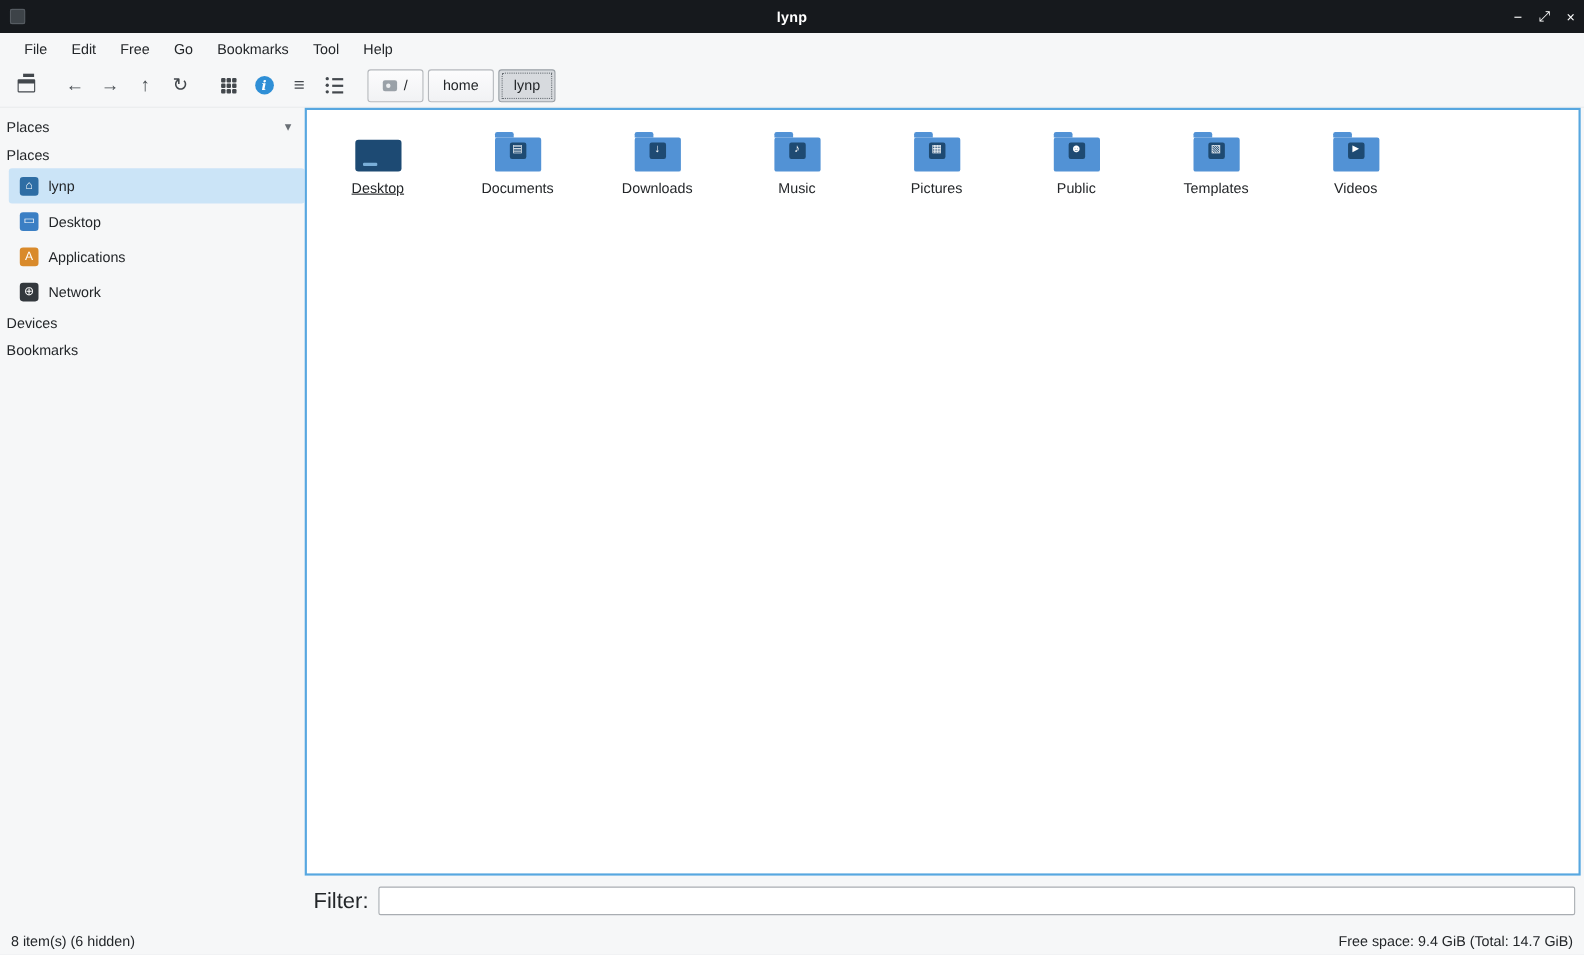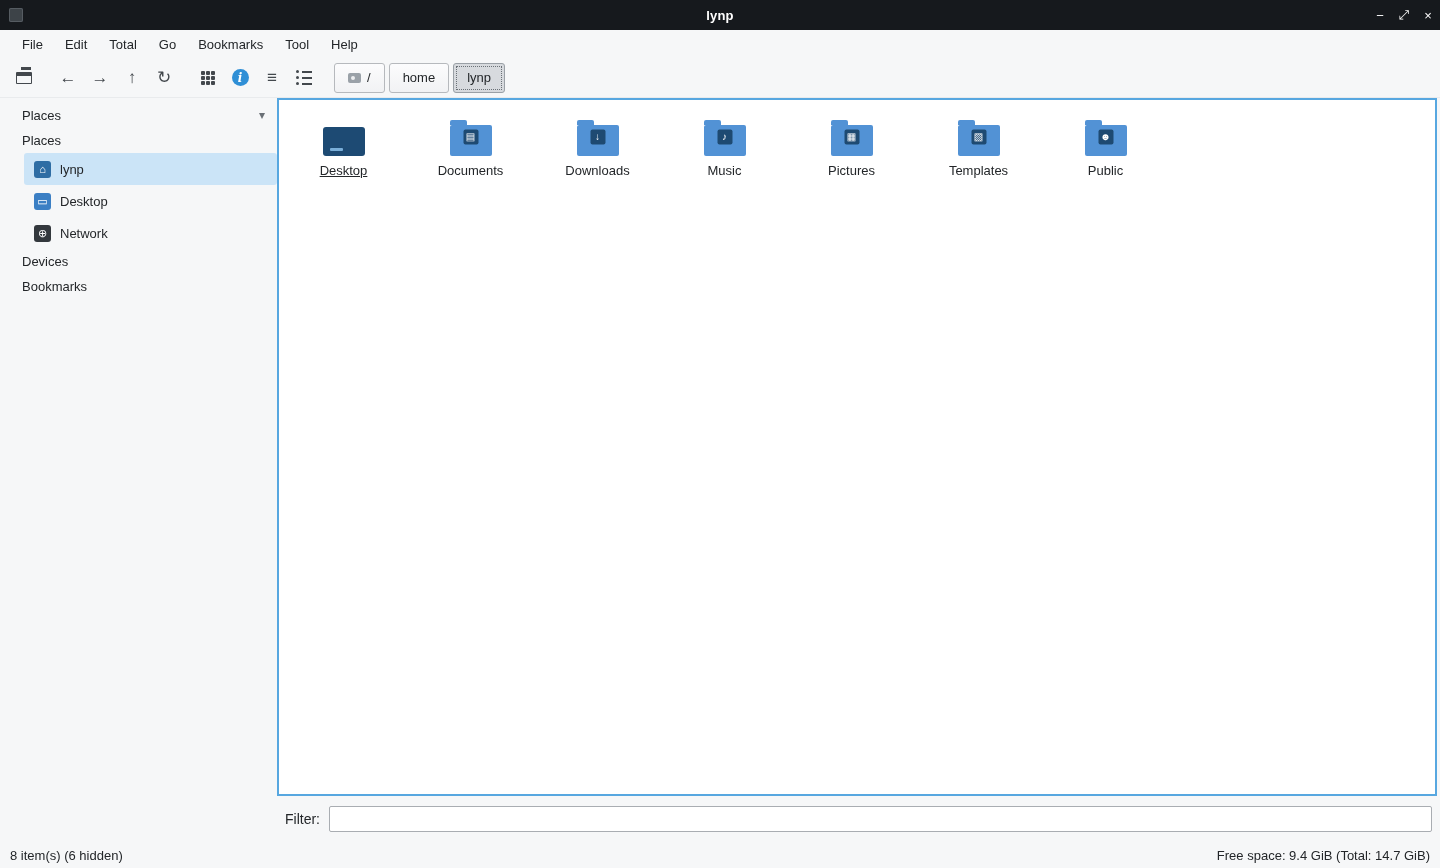--- a/index.html
+++ b/index.html
@@ -35,21 +35,21 @@
   .list-icon i::before{content:"";width:3px;height:3px;background:#43484d;border-radius:50%;}
   .list-icon i::after{content:"";width:10px;height:2px;background:#43484d;}
   .pathbar{display:flex;gap:4px;margin-left:14px;}
   .pbtn{height:30px;display:flex;align-items:center;gap:6px;padding:0 13px;border:1px solid #b6b9bd;border-radius:3px;
         background:linear-gradient(#fcfcfd,#f1f2f4);font-family:inherit;font-size:13px;color:var(--text,#232629);}
   .pbtn.active{background:#d7dade;border-color:#9aa0a6;outline:1px dotted #6a7076;outline-offset:-4px;}
   .drive-icon{width:13px;height:10px;background:#9aa1a8;border-radius:2px;position:relative;}
   .drive-icon::after{content:"";position:absolute;left:3px;top:3px;width:4px;height:4px;border-radius:50%;background:#eceef0;}
   
   .content{flex:1;display:flex;min-height:0;}
-  .sidebar{flex:0 0 277px;width:277px;padding-top:4px;overflow:hidden;padding-left:16px;}
+  .sidebar{flex:0 0 277px;width:277px;padding-top:4px;overflow:hidden;}
   .side-header{height:26px;display:flex;align-items:center;justify-content:space-between;padding:0 12px 0 6px;}
   .chev{color:#6a7076;font-size:12px;}
   .side-group{height:25px;display:flex;align-items:center;padding-left:6px;}
   .side-item{height:32px;display:flex;align-items:center;gap:9px;padding-left:10px;margin-left:8px;border-radius:3px;}
   .side-item.selected{background:var(--selection-bg,#cbe4f7);}
   .side-icon{width:17px;height:17px;border-radius:3px;display:flex;align-items:center;justify-content:center;color:#fff;font-size:11px;line-height:1;flex:0 0 17px;}
   .side-icon::before{content:attr(data-glyph);}
   .ic-home{background:#2e6da4;}
   .ic-desktop{background:#3b7fc4;}
   .ic-trash{background:#4a5056;}
@@ -67,21 +67,21 @@
   .folder{position:relative;width:42px;height:31px;background:var(--folder,#5292d5);border-radius:2px;}
   .folder::before{content:"";position:absolute;top:-5px;left:0;width:17px;height:5px;border-radius:2px 2px 0 0;background:var(--folder,#5292d5);}
   .emblem{position:absolute;left:50%;top:38%;transform:translate(-50%,-50%);min-width:15px;height:15px;padding:0 1px;
           background:var(--emblem,#1e4a72);border-radius:2px;color:#fff;font-size:10px;line-height:1;
           display:flex;align-items:center;justify-content:center;}
   .emblem::before{content:attr(data-glyph);}
   .icon-desktop{width:42px;height:29px;background:#1d4a73;border-radius:3px;position:relative;}
   .icon-desktop::after{content:"";position:absolute;left:7px;bottom:5px;width:13px;height:3px;background:#79aed8;border-radius:1px;}
   
   .filterbar{flex:0 0 46px;display:flex;align-items:center;padding:0 8px;gap:9px;}
-  .filter-label{font-size:14px;}
+  .filter-label{font-size:20px;}
   .finput{flex:1;height:26px;border:1px solid #a9adb2;border-radius:2px;background:#fff;padding:0 6px;
           font-family:"Liberation Sans",sans-serif;font-size:13px;color:var(--text,#232629);}
   .statusbar{flex:0 0 26px;display:flex;align-items:center;justify-content:space-between;padding:0 10px;font-size:13px;}
 </style>
 </head>
 <body>
 
 <div class="window">
 
   <header class="titlebar">
@@ -90,21 +90,21 @@
     <div class="win-controls">
       <button class="win-btn">−</button>
       <button class="win-btn">⤢</button>
       <button class="win-btn">×</button>
     </div>
   </header>
 
   <nav class="menubar">
     <span class="menu-item">File</span>
     <span class="menu-item">Edit</span>
-    <span class="menu-item">Total</span>
+    <span class="menu-item">Free</span>
     <span class="menu-item">Go</span>
     <span class="menu-item">Bookmarks</span>
     <span class="menu-item">Tool</span>
     <span class="menu-item">Help</span>
   </nav>
 
   <div class="toolbar">
     <button class="tbtn">
       <span class="newwin-icon"></span>
     </button>
@@ -159,20 +159,24 @@
 
       <div class="side-item selected">
         <span class="side-icon ic-home" data-glyph="⌂"></span>
         <span>lynp</span>
       </div>
       <div class="side-item">
         <span class="side-icon ic-desktop" data-glyph="▭"></span>
         <span>Desktop</span>
       </div>
       <div class="side-item">
+        <span class="side-icon ic-apps" data-glyph="A"></span>
+        <span>Applications</span>
+      </div>
+      <div class="side-item">
         <span class="side-icon ic-network" data-glyph="⊕"></span>
         <span>Network</span>
       </div>
 
       <div class="side-group">Devices</div>
       <div class="side-group">Bookmarks</div>
     </aside>
 
     <section class="main">
       <div class="fileview">
@@ -216,35 +220,43 @@
               <span class="folder">
                 <span class="emblem" data-glyph="▦"></span>
               </span>
             </span>
           <span class="fname">Pictures</span>
         </div>
 
         <div class="fitem">
           <span class="ficon">
               <span class="folder">
+                <span class="emblem" data-glyph="☻"></span>
+              </span>
+            </span>
+          <span class="fname">Public</span>
+        </div>
+
+        <div class="fitem">
+          <span class="ficon">
+              <span class="folder">
                 <span class="emblem" data-glyph="▧"></span>
               </span>
             </span>
           <span class="fname">Templates</span>
         </div>
 
         <div class="fitem">
           <span class="ficon">
               <span class="folder">
-                <span class="emblem" data-glyph="☻"></span>
-              </span>
-            </span>
-          <span class="fname">Public</span>
-        </div>
-
+                <span class="emblem" data-glyph="►"></span>
+              </span>
+            </span>
+          <span class="fname">Videos</span>
+        </div>
 
       </div>
 
       <div class="filterbar">
         <label class="filter-label">Filter:</label>
         <input class="finput" type="text" value="" style="">
       </div>
     </section>
   </div>
 

